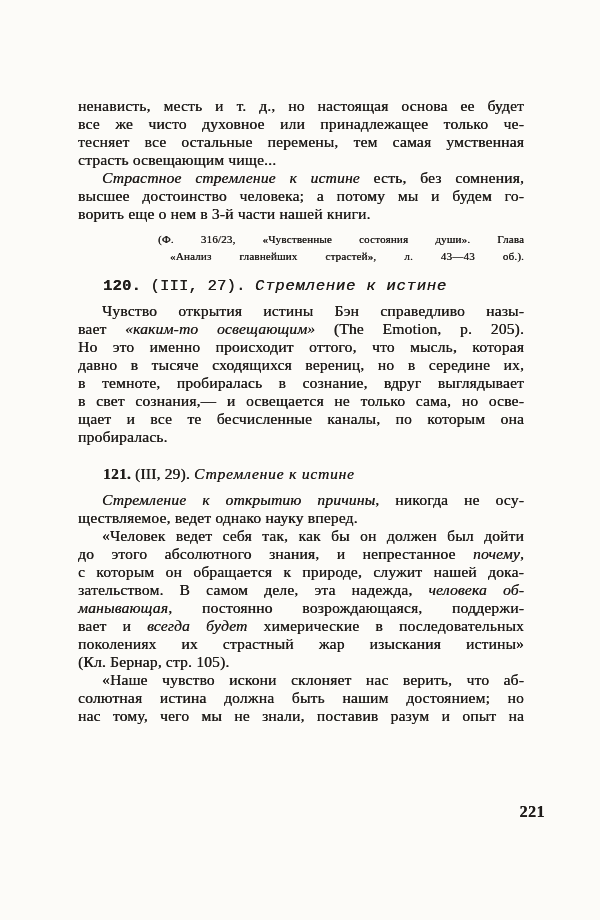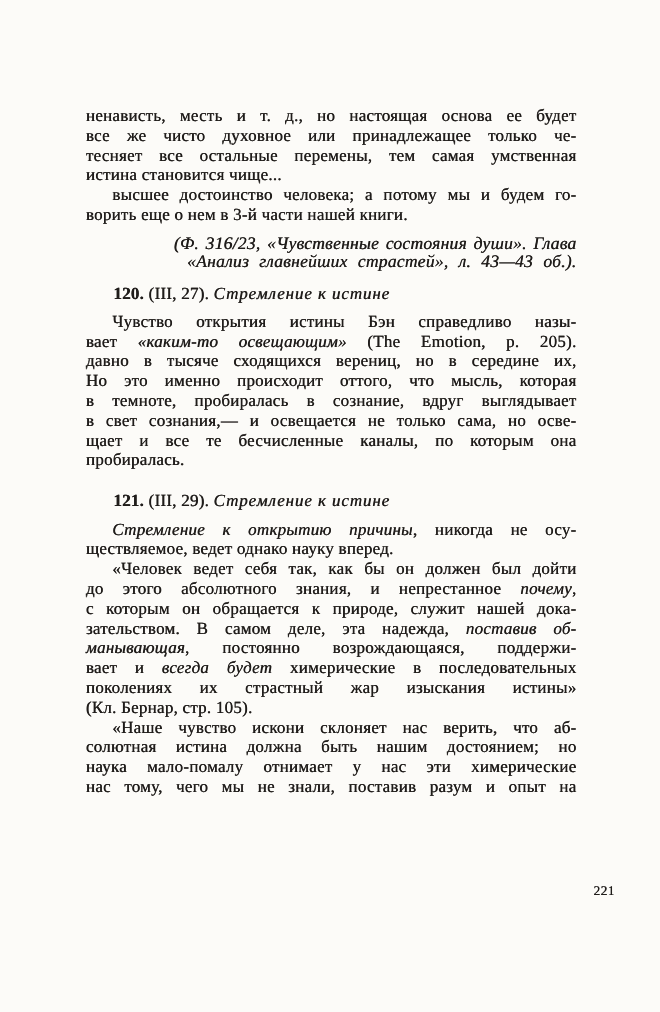--- a/index.html
+++ b/index.html
@@ -17,86 +17,86 @@
   .line{
     font-size:15.5px;line-height:18px;
     text-align:justify;text-align-last:justify;
     letter-spacing:0.2px;
     text-shadow:0.3px 0 0 currentColor;
     white-space:normal;
   }
   .line.final{text-align-last:left;}
   .para > .line:first-child{padding-left:24px;}
   .para-cont > .line:first-child{padding-left:0;}
-  .citation .line{font-size:16px;line-height:17px;font-style:italic;}
+  .citation .line{font-size:11px;line-height:17px;}
   .citation .line:nth-child(1){margin-left:80px;}
   .citation .line:nth-child(2){margin-left:92px;}
   .heading .line{padding-left:25px;text-align:left;text-align-last:left;}
   .heading .it{letter-spacing:0.8px;}
   .b2{margin:8px 0 12px;}
-  .b3{margin:0 0 7px;}
+  .b3{margin:0 0 7px;font-family:Liberation Mono, monospace;}
   .b5{margin:19px 0 8px;}
   .it{font-style:italic;}
   .bd{font-weight:bold;}
   .page-number{
-    position:absolute;top:803px;right:76px;
-    font-size:12px;font-weight:normal;letter-spacing:0.5px;
+    position:absolute;top:803px;right:90px;
+    font-size:16px;font-weight:bold;letter-spacing:0.5px;
     text-shadow:0.3px 0 0 currentColor;
   }
 </style>
 </head>
 <body>
 
 <div class="page">
   <div class="column">
       <div class="block para-cont b0">
         <div class="line"><span>ненависть, месть и т. д., но настоящая основа ее будет</span></div>
         <div class="line"><span>все же чисто духовное или принадлежащее только че-</span></div>
         <div class="line"><span>тесняет все остальные перемены, тем самая умственная</span></div>
-        <div class="line final"><span>истина становится чище...</span></div>
+        <div class="line final"><span>страсть освещающим чище...</span></div>
       </div>
       <div class="block para b1">
+        <div class="line"><span class="it">Страстное стремление к истине</span><span> есть, без сомнения,</span></div>
         <div class="line"><span>высшее достоинство человека; а потому мы и будем го-</span></div>
         <div class="line final"><span>ворить еще о нем в 3-й части нашей книги.</span></div>
       </div>
       <div class="block citation b2">
         <div class="line"><span>(Ф. 316/23, «Чувственные состояния души». Глава</span></div>
         <div class="line"><span>«Анализ главнейших страстей», л. 43—43 об.).</span></div>
       </div>
       <div class="block heading b3">
         <div class="line final"><span class="bd">120.</span><span> (III, 27). </span><span class="it">Стремление к истине</span></div>
       </div>
       <div class="block para b4">
         <div class="line"><span>Чувство открытия истины Бэн справедливо назы-</span></div>
         <div class="line"><span>вает </span><span class="it">«каким-то освещающим»</span><span> (The Emotion, p. 205).</span></div>
+        <div class="line"><span>Но это именно происходит оттого, что мысль, которая</span></div>
         <div class="line"><span>давно в тысяче сходящихся верениц, но в середине их,</span></div>
-        <div class="line"><span>Но это именно происходит оттого, что мысль, которая</span></div>
         <div class="line"><span>в темноте, пробиралась в сознание, вдруг выглядывает</span></div>
         <div class="line"><span>в свет сознания,— и освещается не только сама, но осве-</span></div>
         <div class="line"><span>щает и все те бесчисленные каналы, по которым она</span></div>
         <div class="line final"><span>пробиралась.</span></div>
       </div>
       <div class="block heading b5">
         <div class="line final"><span class="bd">121.</span><span> (III, 29). </span><span class="it">Стремление к истине</span></div>
       </div>
       <div class="block para b6">
         <div class="line"><span class="it">Стремление к открытию причины</span><span>, никогда не осу-</span></div>
         <div class="line final"><span>ществляемое, ведет однако науку вперед.</span></div>
       </div>
       <div class="block para b7">
         <div class="line"><span>«Человек ведет себя так, как бы он должен был дойти</span></div>
         <div class="line"><span>до этого абсолютного знания, и непрестанное </span><span class="it">почему</span><span>,</span></div>
         <div class="line"><span>с которым он обращается к природе, служит нашей дока-</span></div>
-        <div class="line"><span>зательством. В самом деле, эта надежда, </span><span class="it">поставив об-</span></div>
+        <div class="line"><span>зательством. В самом деле, эта надежда, </span><span class="it">человека об-</span></div>
         <div class="line"><span class="it">манывающая</span><span>, постоянно возрождающаяся, поддержи-</span></div>
         <div class="line"><span>вает и </span><span class="it">всегда будет</span><span> химерические в последовательных</span></div>
         <div class="line"><span>поколениях их страстный жар изыскания истины»</span></div>
         <div class="line final"><span>(Кл. Бернар, стр. 105).</span></div>
       </div>
       <div class="block para b9">
         <div class="line"><span>«Наше чувство искони склоняет нас верить, что аб-</span></div>
         <div class="line"><span>солютная истина должна быть нашим достоянием; но</span></div>
-        <div class="line"><span>наука мало-помалу отнимает у нас эти химерические</span></div>
         <div class="line"><span>нас тому, чего мы не знали, поставив разум и опыт на</span></div>
       </div>
     </div>
   <div class="page-number">221</div>
 </div>
 
 </body></html>

